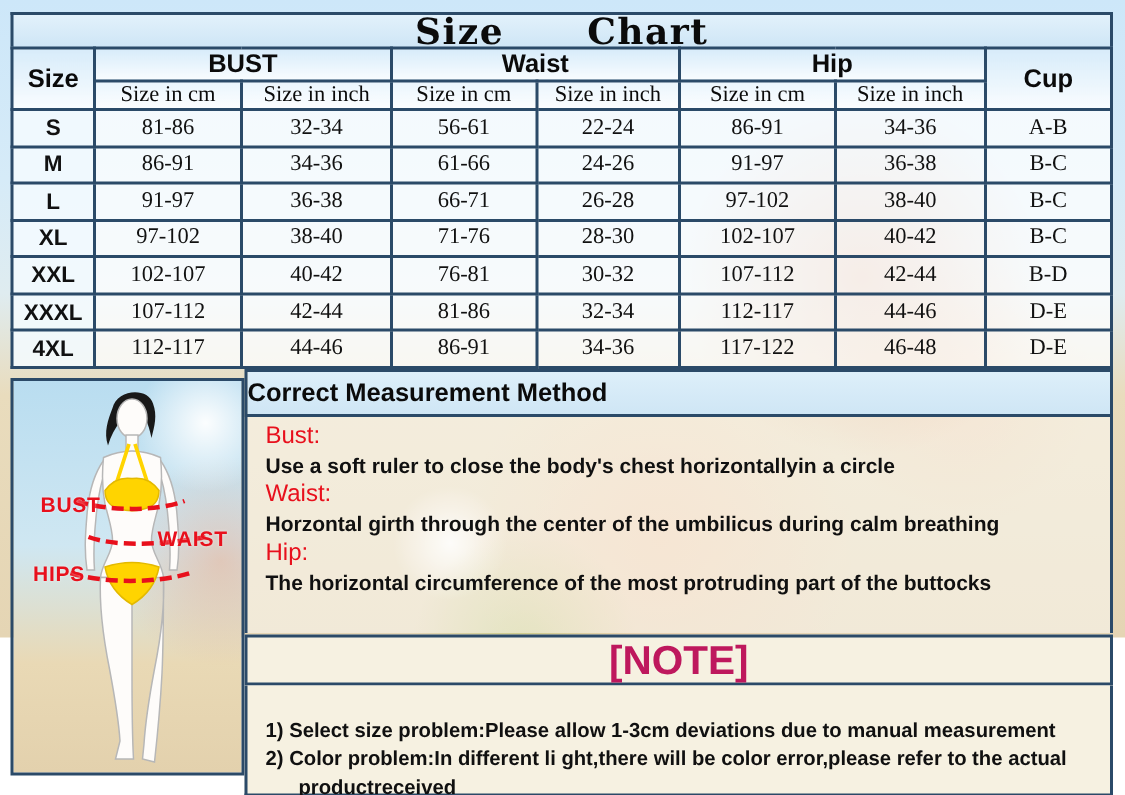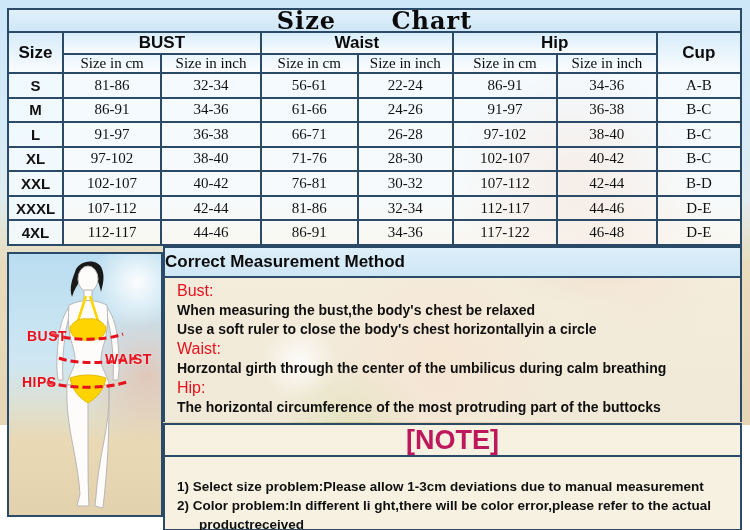--- a/index.html
+++ b/index.html
@@ -239,21 +239,20 @@
     </svg>
     <span class="fig-label bust">BUST</span>
     <span class="fig-label waist">WAIST</span>
     <span class="fig-label hips">HIPS</span>
   </div>
 
   <div class="mm-heading">Correct Measurement Method</div>
 
   <div class="instructions">
       <div class="ins-label">Bust:</div>
-      <div class="ins-line">When measuring the bust,the body's chest be relaxed</div>
       <div class="ins-line">Use a soft ruler to close the body's chest horizontallyin a circle</div>
       <div class="ins-label">Waist:</div>
       <div class="ins-line">Horzontal girth through the center of the umbilicus during calm breathing</div>
       <div class="ins-label">Hip:</div>
       <div class="ins-line">The horizontal circumference of the most protruding part of the buttocks</div>
     </div>
 
   <div class="note-heading">[NOTE]</div>
 
   <div class="notes">

